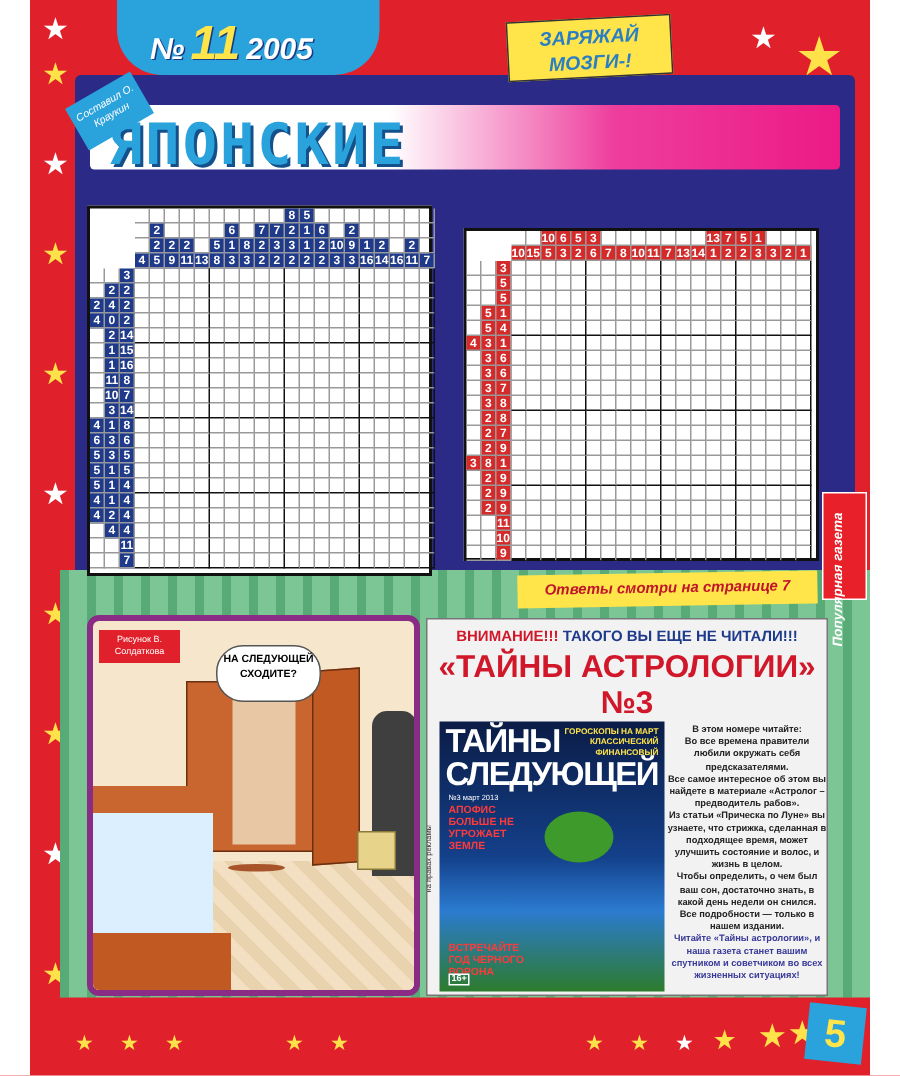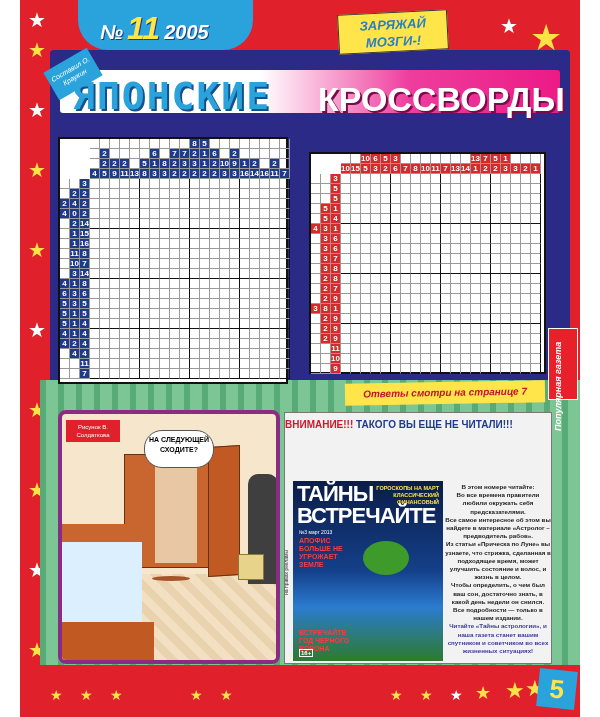--- a/index.html
+++ b/index.html
@@ -36,21 +36,21 @@
 .door{position:absolute;left:146px;top:32px;width:32px;height:130px;background:#c05a22;border:1px solid #6a2f10;transform:skewY(-4deg)}
 .bed{position:absolute;left:0;top:110px;width:88px;height:140px}
 .bed .head{position:absolute;left:0;top:0;width:70px;height:18px;background:#c9652e}
 .bed .sheet{position:absolute;left:0;top:18px;width:80px;height:80px;background:#dcefff}
 .bed .base{position:absolute;left:0;top:98px;width:92px;height:40px;background:#c05a22}
 .floor{position:absolute;left:0;top:160px;width:222px;height:94px;background:repeating-linear-gradient(45deg,#e9d2ae 0 8px,#f3e0c2 8px 16px)}
 .man{position:absolute;left:186px;top:60px;width:30px;height:110px;background:#3f3f3f;border-radius:10px 10px 0 0}
 .case{position:absolute;left:176px;top:140px;width:26px;height:26px;background:#e7d38a;border:1px solid #8a7a3a}
 .table{position:absolute;left:90px;top:162px;width:38px;height:5px;background:#a8542a;border-radius:50%}
 .ad{position:absolute;left:284px;top:412px;width:268px;height:252px;background:#f2f2f2;border:1px solid #777}
-.ad .h1{position:absolute;left:0;top:6px;width:100%;font-size:10px;font-weight:bold}
+.ad .h1{position:absolute;left:0;top:6px;width:100%;text-align:center;font-size:10px;font-weight:bold}
 .ad .h1 .r{color:#d0182a}.ad .h1 .bl{color:#1e3a8a}
 .ad .h2{position:absolute;left:0;top:20px;width:100%;text-align:center;font-size:21px;font-weight:bold;color:#d0182a}
 .ad .h3{position:absolute;left:0;top:46px;width:100%;text-align:center;font-size:8.5px;font-weight:bold;color:#1e3a8a}
 .mag{position:absolute;left:8px;top:68px;width:150px;height:180px;background:linear-gradient(180deg,#0b1c46 0%,#14408a 50%,#2b7bd0 70%,#2d7b2d 100%);overflow:hidden}
 .mag .t{position:absolute;left:4px;top:2px;font-size:22px;font-weight:bold;color:#fff;line-height:22px;letter-spacing:-1px}
 .mag .sub{position:absolute;left:74px;top:4px;font-size:5.5px;color:#ffe54a;font-weight:bold;width:72px;line-height:7px;text-align:right}
 .mag .date{position:absolute;left:6px;top:48px;font-size:5px;color:#fff}
 .mag .red1{position:absolute;left:6px;top:56px;font-size:7px;color:#ff3a3a;font-weight:bold;width:60px;line-height:8px}
 .mag .big{position:absolute;left:46px;top:104px;font-size:16px;color:#ffe54a;font-weight:bold;line-height:16px;text-align:right;width:100px;text-shadow:1px 1px 0 #000}
 .mag .red2{position:absolute;left:6px;top:148px;font-size:7px;color:#ff3a3a;font-weight:bold;width:60px;line-height:8px}
@@ -90,21 +90,20 @@
   <div class="cloud"></div>
   <div class="issue">
     <span>№</span>
     <span class="n">11</span>
     <span>2005</span>
   </div>
   <div class="tag-yellow">ЗАРЯЖАЙ МОЗГИ-!</div>
 
   <div class="banner">
     <span class="t1">ЯПОНСКИЕ</span>
-    <span class="t2">КРОССВОРДЫ</span>
   </div>
   <div class="author">Составил О. Краукин</div>
 
   <div class="puzzle" id="pz-blue" style="left:58px;top:137px;width:230px;height:247px">
       <div class="grid" style="grid-template-columns: repeat(23, 10px); grid-template-rows: repeat(24, 10px);">
         <div class="cell" style="border: none;"></div>
         <div class="cell" style="border: none;"></div>
         <div class="cell" style="border: none;"></div>
         <div class="cell"></div>
         <div class="cell"></div>
@@ -1190,22 +1189,23 @@
     <div class="case"></div>
     <div class="credit">Рисунок В. Солдаткова</div>
     <div class="bubble">НА СЛЕДУЮЩЕЙ СХОДИТЕ?</div>
   </div>
 
   <div class="ad">
     <div class="h1">
       <span class="r">ВНИМАНИЕ!!!</span>
       <span class="bl">ТАКОГО ВЫ ЕЩЕ НЕ ЧИТАЛИ!!!</span>
     </div>
+    <div class="h2">«ТАЙНЫ АСТРОЛОГИИ» №3</div>
     <div class="mag">
-      <div class="t">ТАЙНЫ ВСТРЕЧАЙТЕ</div>
+      <div class="t">ТАЙНЫ СЛЕДУЮЩЕЙ</div>
       <div class="sub">ГОРОСКОПЫ НА МАРТ КЛАССИЧЕСКИЙ ФИНАНСОВЫЙ</div>
       <div class="date">№3 март 2013</div>
       <div class="red1">АПОФИС БОЛЬШЕ НЕ УГРОЖАЕТ ЗЕМЛЕ</div>
       <div class="tree"></div>
       <div class="red2">ВСТРЕЧАЙТЕ ГОД ЧЕРНОГО ВОРОНА</div>
       <div class="age">16+</div>
     </div>
     <div class="adv">на правах рекламы</div>
     <div class="body">
       <div>В этом номере читайте:</div>

